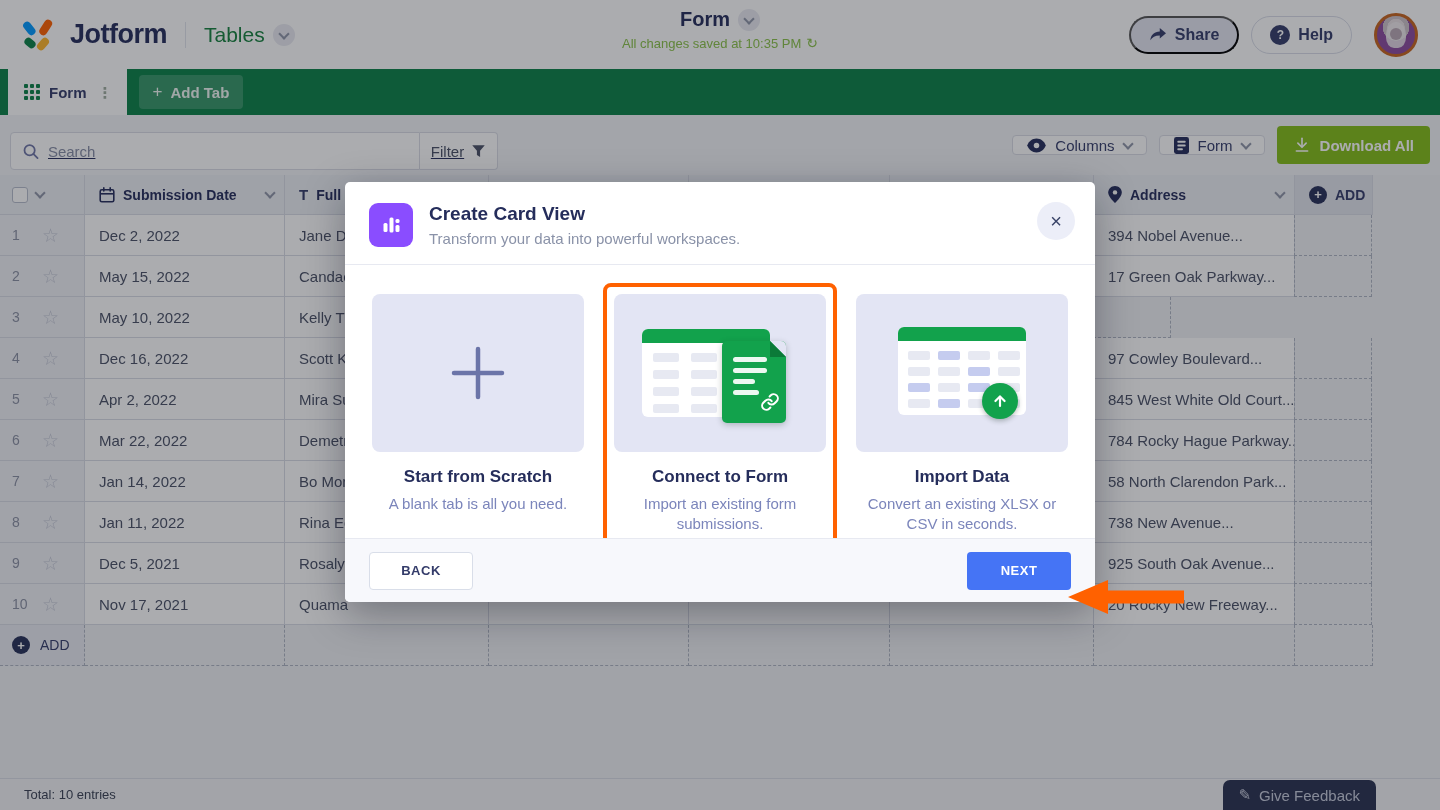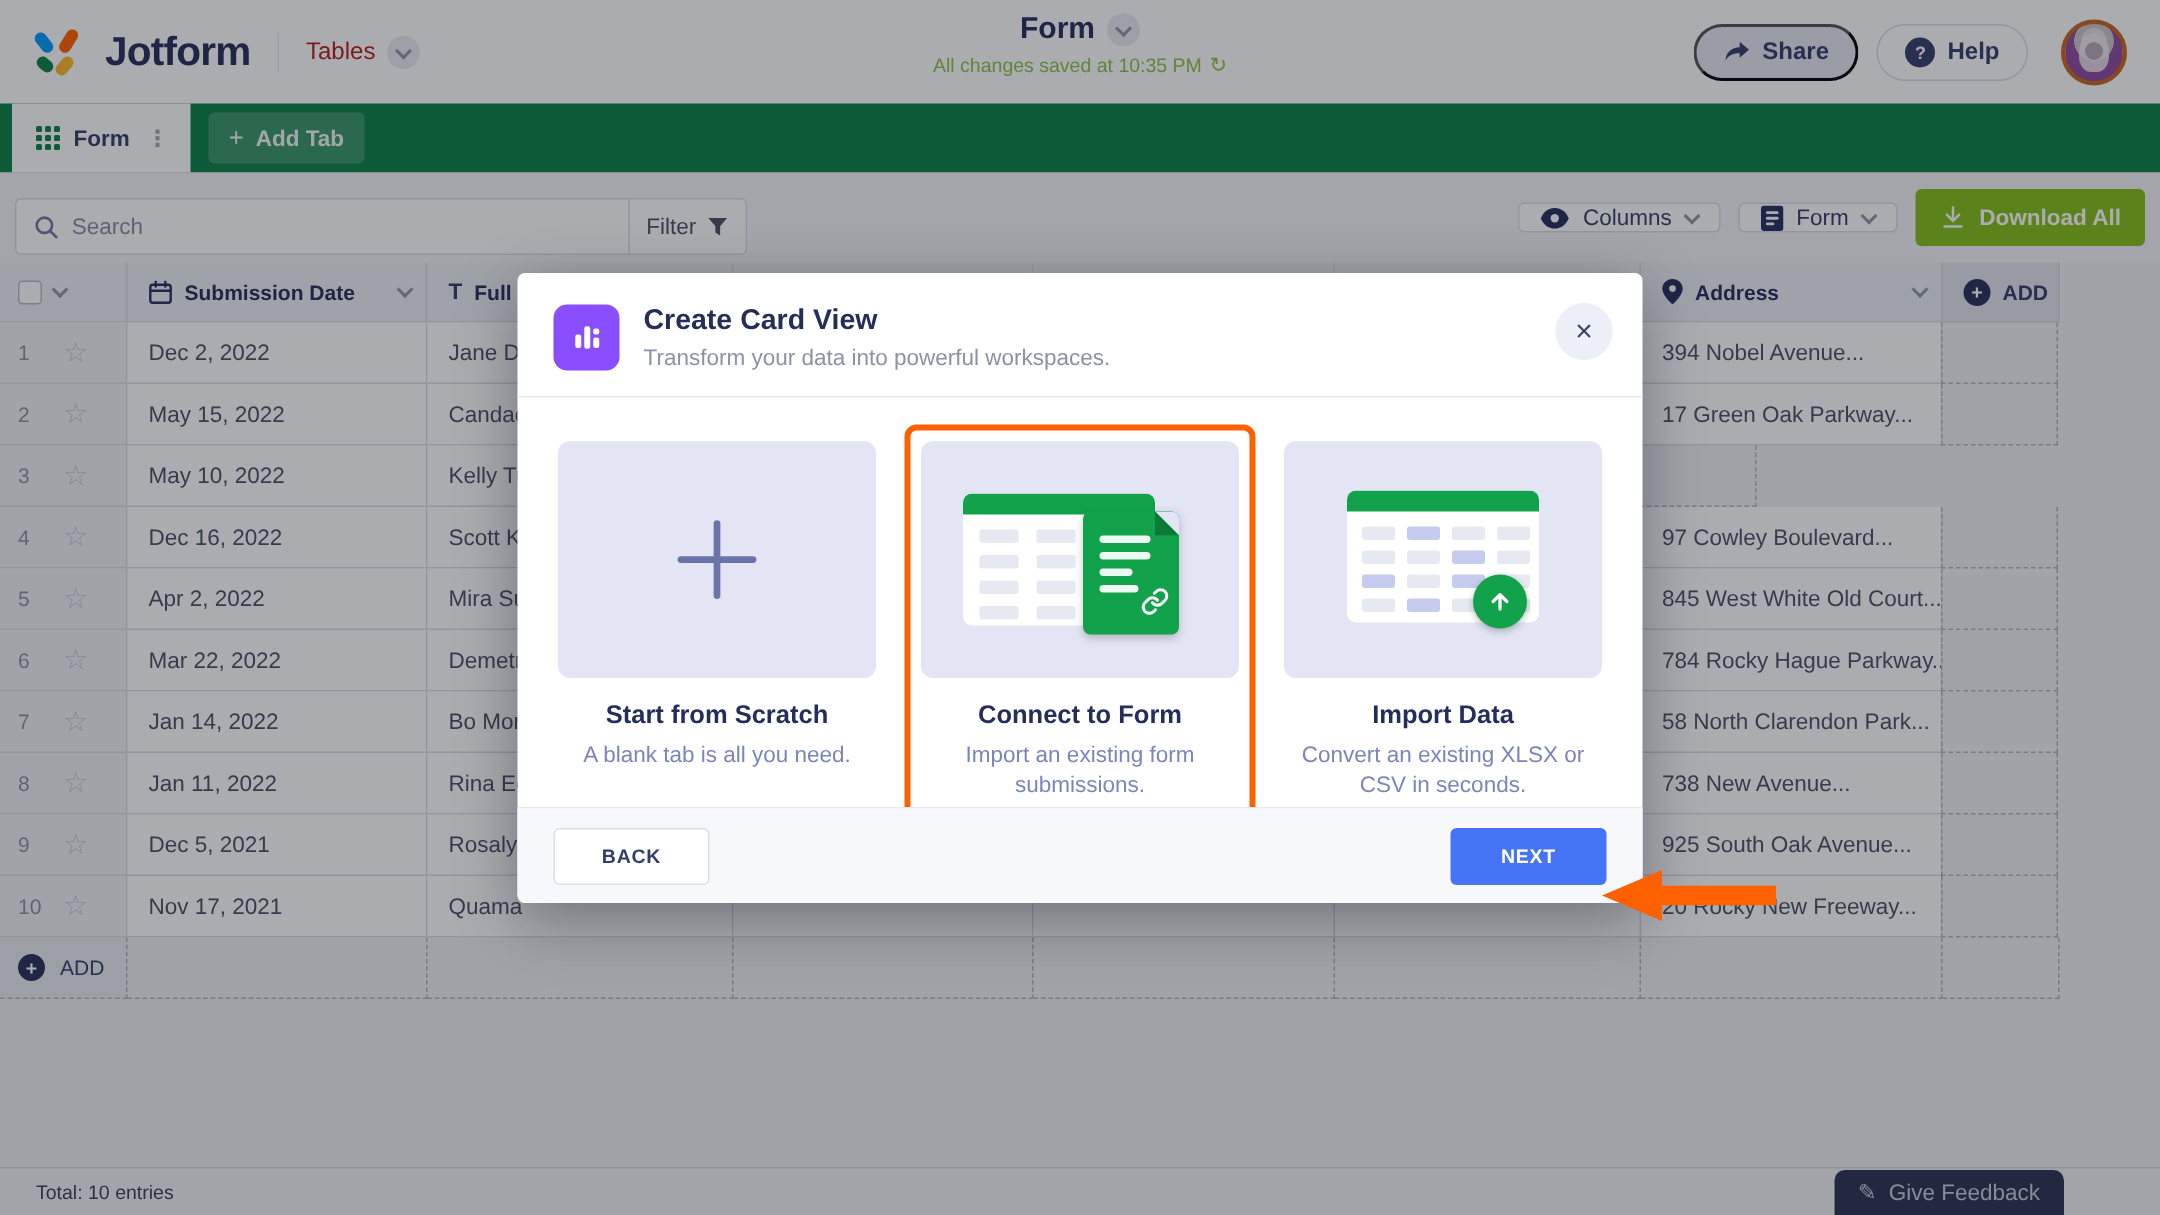--- a/index.html
+++ b/index.html
@@ -12,21 +12,21 @@
 
   
   .topbar {
     position:absolute; left:0; top:0; width:1440px; height:69px;
     background:#fff; display:flex; align-items:center; padding:0 22px; z-index:2;
   }
   .brand { display:flex; align-items:center; gap:12px; }
   .logo-mark { width:36px; height:36px; position:relative; }
   .wordmark { font-size:27px; font-weight:700; color:#252D5B; letter-spacing:-0.5px; }
   .top-divider { width:1px; height:26px; background:#E2E4EC; margin:0 18px; }
-  .product-switch { display:flex; align-items:center; gap:8px; font-size:16px; color:#b91c1c; cursor:pointer; }
+  .product-switch { display:flex; align-items:center; gap:8px; font-size:21px; color:#15803d; cursor:pointer; }
   .chev { width:8px; height:8px; border-right:2px solid #8F95A8; border-bottom:2px solid #8F95A8; transform:rotate(45deg); margin-top:-3px; }
   .chev-circle { width:22px; height:22px; border-radius:50%; background:#E9EAF1; display:flex; align-items:center; justify-content:center; }
   .chev-circle .chev { margin-top:-2px; }
 
   .top-center { position:absolute; left:0; right:0; top:8px; text-align:center; }
   .title-row { display:flex; align-items:center; justify-content:center; gap:8px; }
   .sheet-title { font-size:20px; font-weight:700; color:#252D5B; }
   .autosave-row { margin-top:4px; font-size:13px; color:#8BC34A; display:flex; justify-content:center; align-items:center; gap:5px; }
   .refresh-glyph { font-size:14px; }
 
@@ -43,21 +43,21 @@
   
   .tabbar { position:absolute; left:0; top:69px; width:1440px; height:46px; background:#0A8047; display:flex; align-items:center; padding-left:8px; z-index:2; }
   .sheet-tab { height:46px; background:#fff; display:flex; align-items:center; gap:9px; padding:0 12px 0 16px; cursor:pointer; }
   .sheet-tab .tab-label { font-size:15px; font-weight:700; color:#343C6A; }
   .dots { color:#9FAC9F; font-size:15px; font-weight:700; letter-spacing:0; line-height:1; padding:0 2px; }
   .add-tab { margin-left:12px; height:34px; border-radius:4px; background:rgba(255,255,255,.18); color:rgba(255,255,255,.92); display:flex; align-items:center; gap:8px; padding:0 14px; font-size:15px; font-weight:700; cursor:pointer; border:none; }
   .add-tab .plus-glyph { font-size:17px; font-weight:400; }
 
   
   .toolbar { position:absolute; left:0; top:115px; width:1440px; height:60px; background:#F3F4F7; display:flex; align-items:center; padding:0 10px; z-index:2; }
-  .search-wrap { display:flex; height:26px; }
+  .search-wrap { display:flex; height:26px;text-decoration:underline; }
   .search-box { width:410px; height:38px; background:#fff; border:1px solid #D9DCE5; border-radius:4px 0 0 4px; display:flex; align-items:center; gap:9px; padding:0 12px; }
   .search-box input { border:none; outline:none; font-size:15px; color:#343C6A; width:100%; background:transparent; font-family:inherit; }
   .search-box input::placeholder { color:#868DA5; }
   .filter-seg { width:78px; height:38px; background:#fff; border:1px solid #D9DCE5; border-left:none; border-radius:0 4px 4px 0; display:flex; align-items:center; justify-content:center; gap:7px; font-size:15px; color:#4A5166; cursor:pointer; }
   .tb-right { margin-left:auto; display:flex; align-items:center; gap:12px; }
   .tb-btn { height:20px; background:#fff; border:1px solid #D9DCE5; border-radius:4px; display:flex; align-items:center; gap:9px; padding:0 14px; font-size:15px; color:#343C6A; cursor:pointer; }
   .dl-btn { height:38px; background:#84BE18; border:none; border-radius:4px; display:flex; align-items:center; gap:9px; padding:0 16px; font-size:15px; font-weight:700; color:#fff; cursor:pointer; }
 
   
   .grid { position:absolute; left:0; top:175px; width:1373px; z-index:1; }

